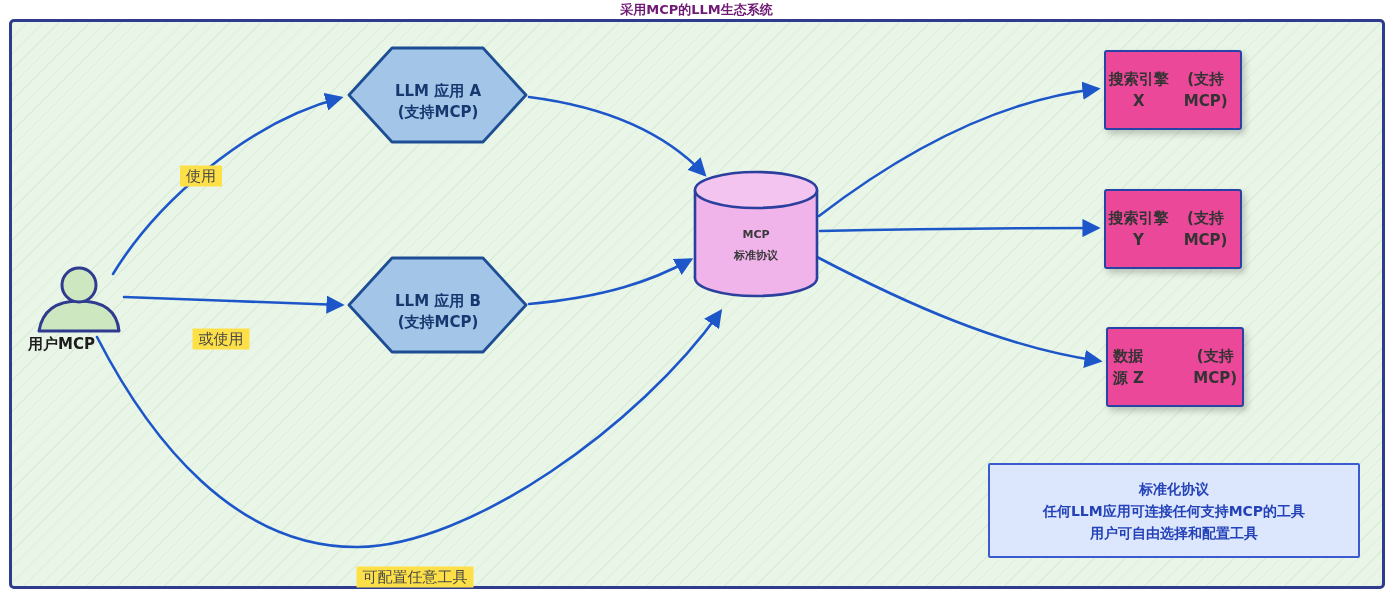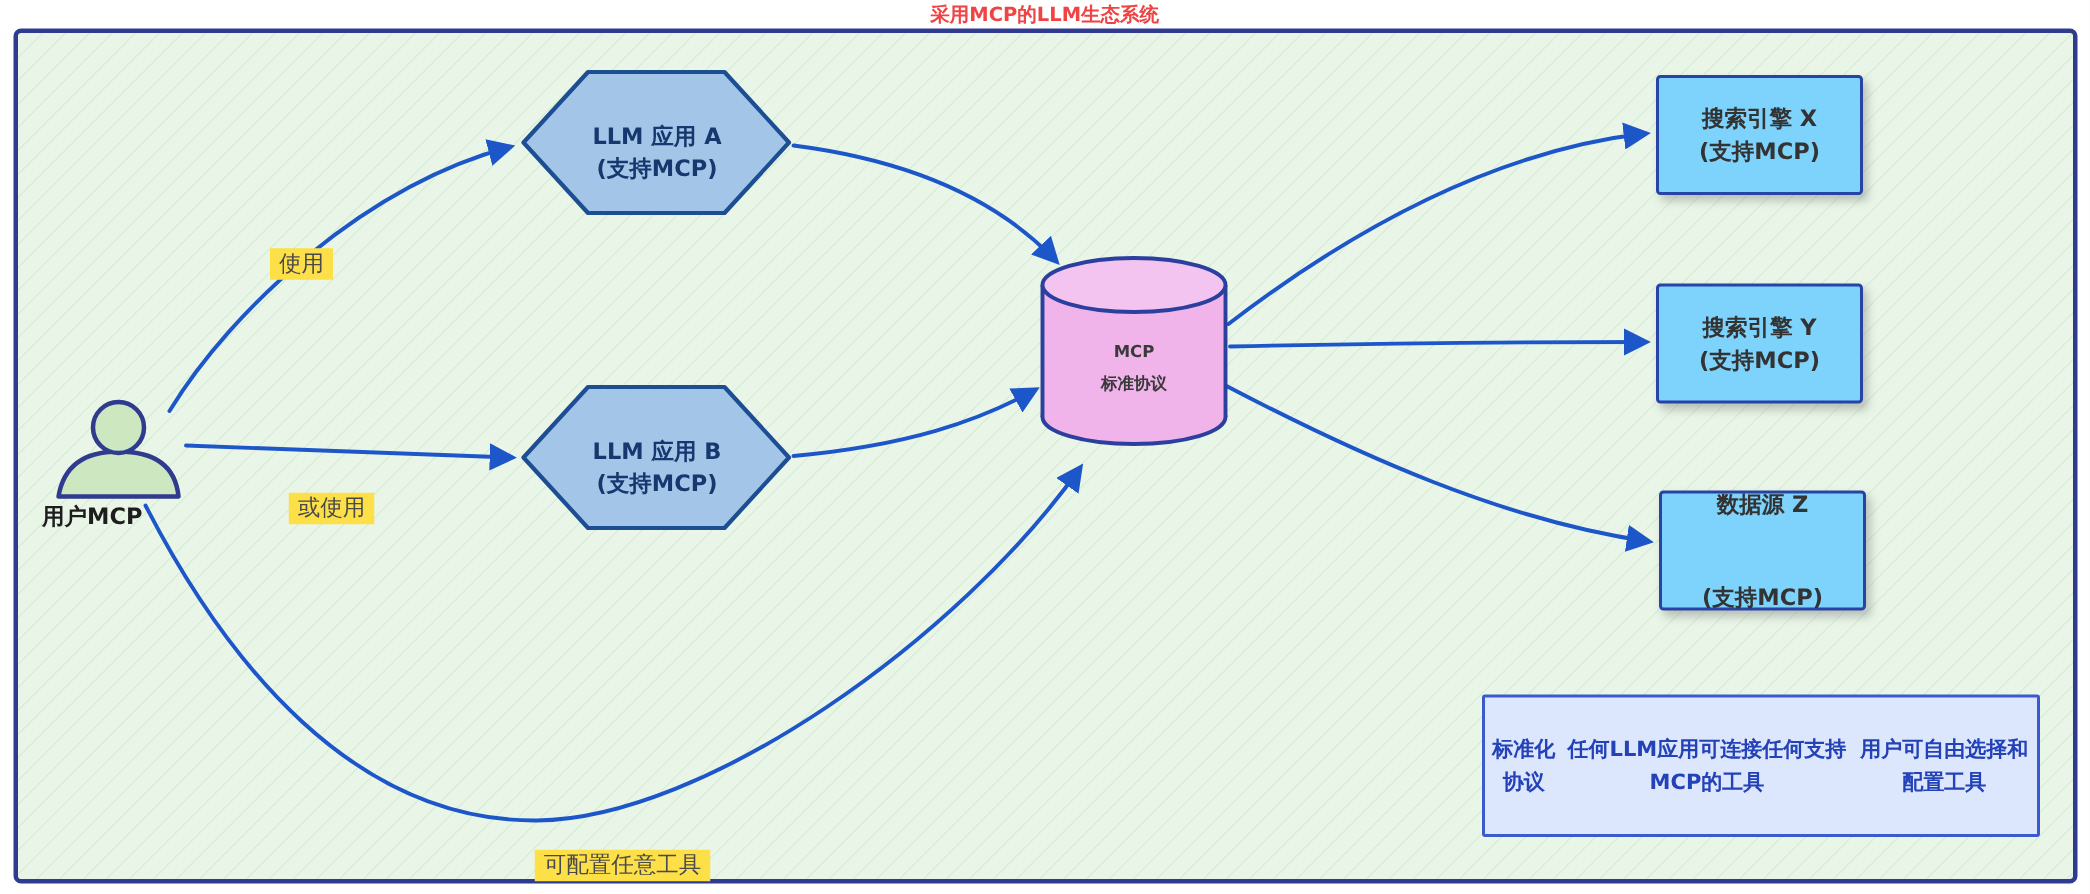--- a/index.html
+++ b/index.html
@@ -3,21 +3,21 @@
 <meta charset="utf-8">
 <style>
   html,body { margin:0; padding:0; background:#ffffff; }
   .stage {
     position:relative; width:1393px; height:596px; overflow:hidden;
     background:#ffffff;
     font-family:"DejaVu Sans", sans-serif;
   }
   .title {
     position:absolute; top:1px; left:0; width:100%;
-    text-align:center; font-size:13px; font-weight:bold; color:#ef4444;
+    text-align:center; font-size:13px; font-weight:bold; color:#701a75;
     z-index:4;
   }
   .canvas {
     position:absolute; left:9px; top:19px; width:1376px; height:570px;
     box-sizing:border-box;
     background-color:#e9f6e7;
     background-image:repeating-linear-gradient(135deg,
       rgba(120,180,120,0.13) 0px, rgba(120,180,120,0.13) 1px,
       transparent 1px, transparent 11px);
     border:3.5px solid #2f3b8e; border-radius:5px;
@@ -43,35 +43,35 @@
     position:absolute; transform:translate(-50%,-50%);
     background:#fde047; color:#4a4a4a; font-size:15px;
     padding:1px 6px; white-space:nowrap; z-index:2;margin-top:36px;
   }
   .edge-label.use { left:201px; top:140px; }
   .edge-label.or-use { left:221px; top:303px; }
   .edge-label.configure { left:415px; top:541px; }
 
   .tool-box {
     position:absolute; width:138px; height:80px; box-sizing:border-box;
-    background:#7dd3fc; border:2.5px solid #2743a6; border-radius:3px;
-    display:flex; flex-direction:column; align-items:center; justify-content:center;
+    background:#ec4899; border:2.5px solid #2743a6; border-radius:3px;
+    display:flex; flex-direction:row; align-items:center; justify-content:center;
     font-weight:bold; font-size:15px; line-height:22px; color:#333;
     box-shadow:3px 4px 6px rgba(100,100,100,0.35);
     z-index:2; text-align:center;
   }
   .box-x { left:1104px; top:50px; }
   .box-y { left:1104px; top:189px; }
   .box-z { left:1106px; top:327px;gap:40px; }
 
   .note-box {
     position:absolute; left:988px; top:463px; width:372px; height:95px;
     box-sizing:border-box;
     background:#dce6fc; border:2px solid #3a5bd0; border-radius:2px;
-    display:flex; flex-direction:row; align-items:center; justify-content:center;
+    display:flex; flex-direction:column; align-items:center; justify-content:center;
     color:#2442b8; font-size:14px; font-weight:600; line-height:22px;
     text-align:center; z-index:2;
   }
   .watermark {
     position:absolute; right:26px; top:548px;
     font-size:27px; font-weight:bold; color:#8f8f8f; opacity:0.85;
     letter-spacing:0.5px; white-space:nowrap; z-index:5;
   }
 </style>
 </head>

